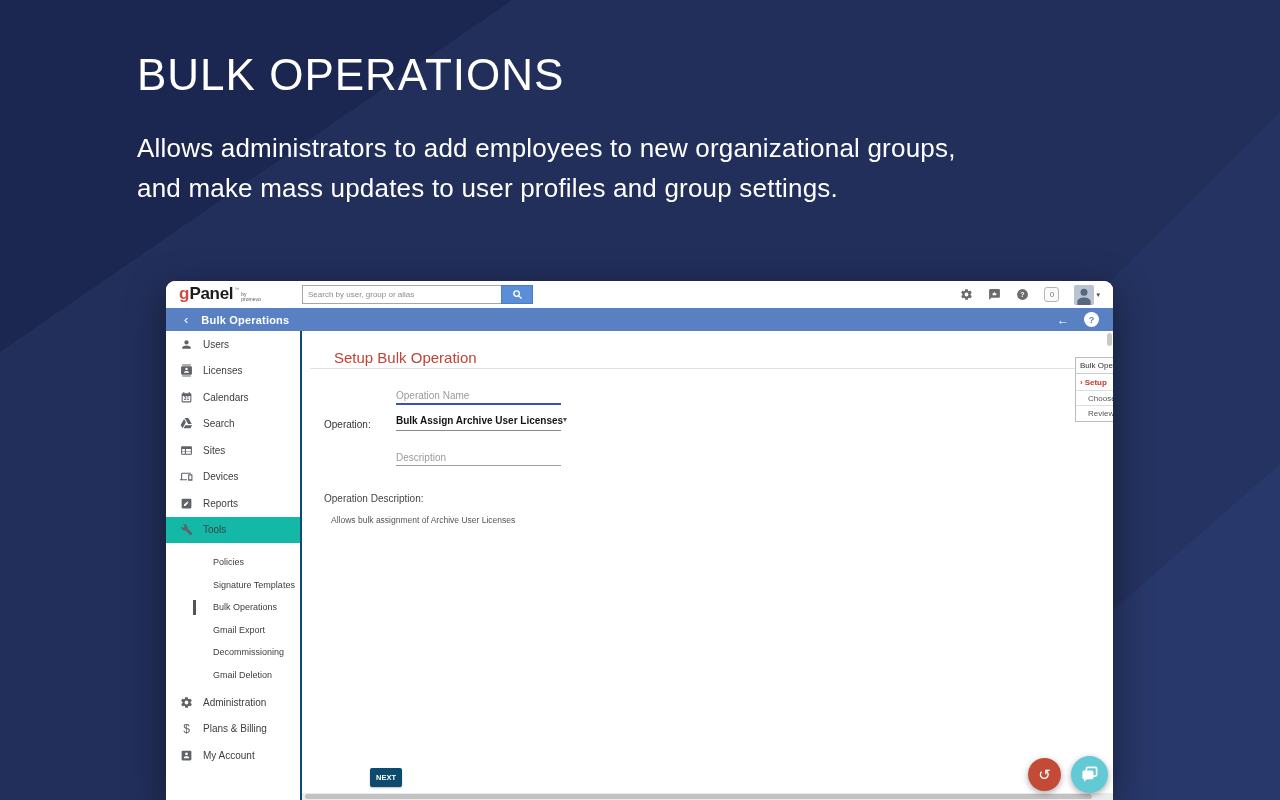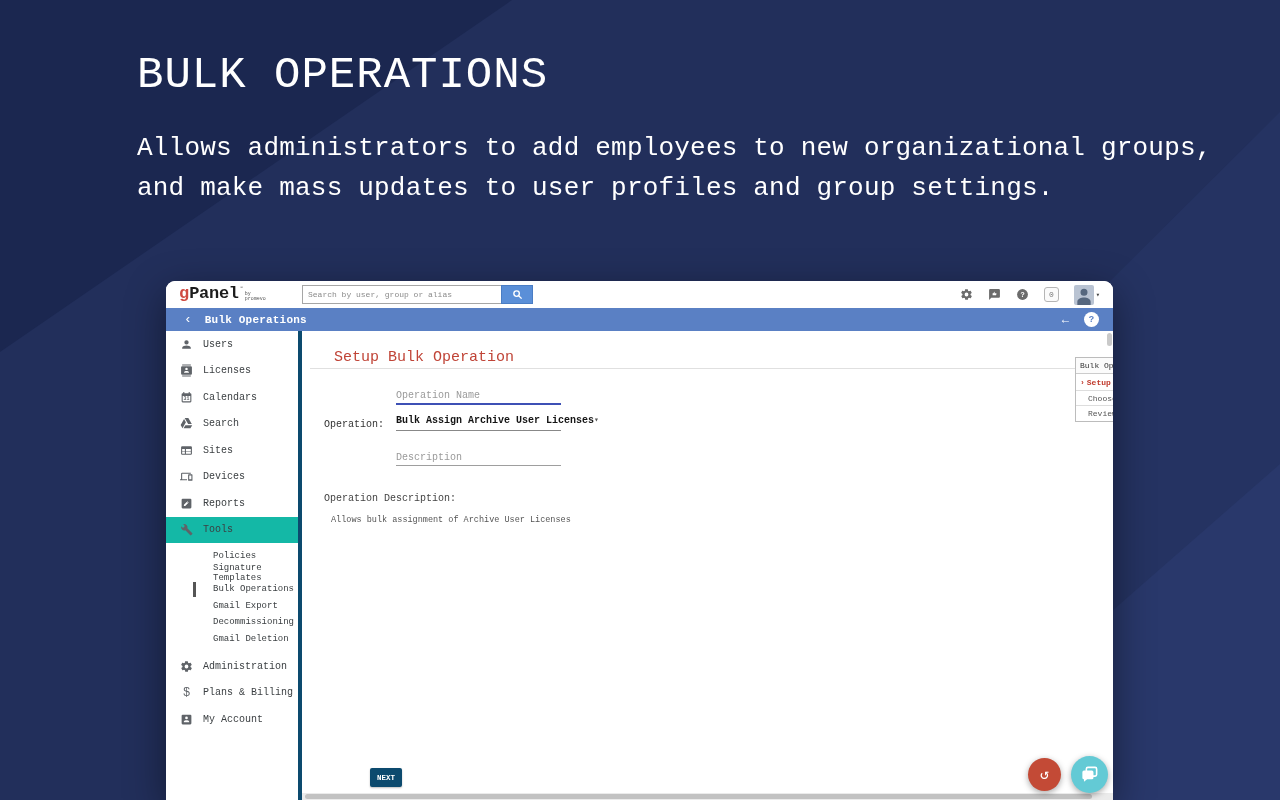--- a/index.html
+++ b/index.html
@@ -1,19 +1,19 @@
 <!DOCTYPE html>
 <html><head>
 <meta charset="utf-8">
 <style>
   * { margin:0; padding:0; box-sizing:border-box; }
   html,body { width:1280px; height:800px; overflow:hidden; }
   body { font-family:"Liberation Sans","DejaVu Sans",sans-serif; }
 
-  .slide { position:relative; width:1280px; height:800px; background:#222f5b; overflow:hidden;font-family:Liberation Mono, monospace; }
+  .slide { position:relative; width:1280px; height:800px; background:#222f5b; overflow:hidden; }
   .bg-tri { position:absolute; inset:0; pointer-events:none; }
   .bg-tri-1 { background:#1b2750; clip-path:polygon(0 0, 40% 0, 0 44%); }
   .bg-tri-2 { background:#283768; clip-path:polygon(100% 14%, 100% 100%, 46% 100%); opacity:.55; }
   .bg-tri-3 { background:#2e3e73; clip-path:polygon(100% 58%, 100% 100%, 70% 100%); opacity:.5; }
 
   .slide-title { position:absolute; left:137px; top:50px; color:#fff; font-size:44px; font-weight:400; letter-spacing:1px; }
   .slide-subtitle { position:absolute; left:137px; top:128px; color:#fff; font-size:26px; font-weight:400; line-height:40px; letter-spacing:.2px; }
 
   
   .app-window { position:absolute; left:166px; top:281px; width:947px; height:519px;
@@ -46,29 +46,29 @@
   .nav-chevron { margin-left:18px; font-size:13px; line-height:23px; cursor:pointer; }
   .nav-title { margin-left:13px; font-size:11px; font-weight:700; letter-spacing:.2px; }
   .nav-right { margin-left:auto; margin-right:14px; display:flex; align-items:center; gap:15px; }
   .nav-back-arrow { font-size:12px; cursor:pointer; }
   .nav-help { width:15px; height:15px; border-radius:50%; background:#fff; color:#5a80c4; font-size:9px;
     font-weight:700; display:flex; align-items:center; justify-content:center; cursor:pointer; }
 
   .app-body { position:absolute; top:50px; left:0; right:0; bottom:0; display:flex; }
 
   
-  .sidebar { width:136px; background:#fff; border-right:4px solid #0c4a6e; flex-shrink:0; }
+  .sidebar { width:136px; background:#fff; border-right:2px solid #0c4a6e; flex-shrink:0; }
   .side-item { height:26.5px; display:flex; align-items:center; padding-left:14px; gap:10px;
     font-size:10px; color:#3c4043; cursor:pointer; }
   .side-item.active { background:#14b8a6; }
   .i { width:13px; height:13px; fill:#5f6368; flex-shrink:0; }
   .dollar-i { width:13px; text-align:center; font-size:12px; color:#5f6368; }
   .side-subs { padding-top:5px; padding-bottom:2px; }
   .side-subitem { height:16.5px; display:flex; align-items:center; padding-left:47px;
-    font-size:9px; color:#3c4043; position:relative; cursor:pointer; }
+    font-size:9px; color:#3c4043; position:relative; cursor:pointer;margin-top:6px; }
   .sub-indicator { position:absolute; left:27px; top:1px; bottom:1px; width:2.5px; background:#555; }
   .side-bottom { margin-top:4px; }
 
   
   .content { position:relative; flex:1; background:#fff; }
   .content-heading { position:absolute; left:32px; top:18px; font-size:15px; color:#c04437; }
   .content-divider { position:absolute; left:8px; top:37px; width:765px; height:1px; background:#e0e0e0; }
 
   .field-input { position:absolute; left:94px; width:165px; height:17px; border:none; outline:none;
     font-size:10px; font-family:inherit; color:#333; background:transparent; }

